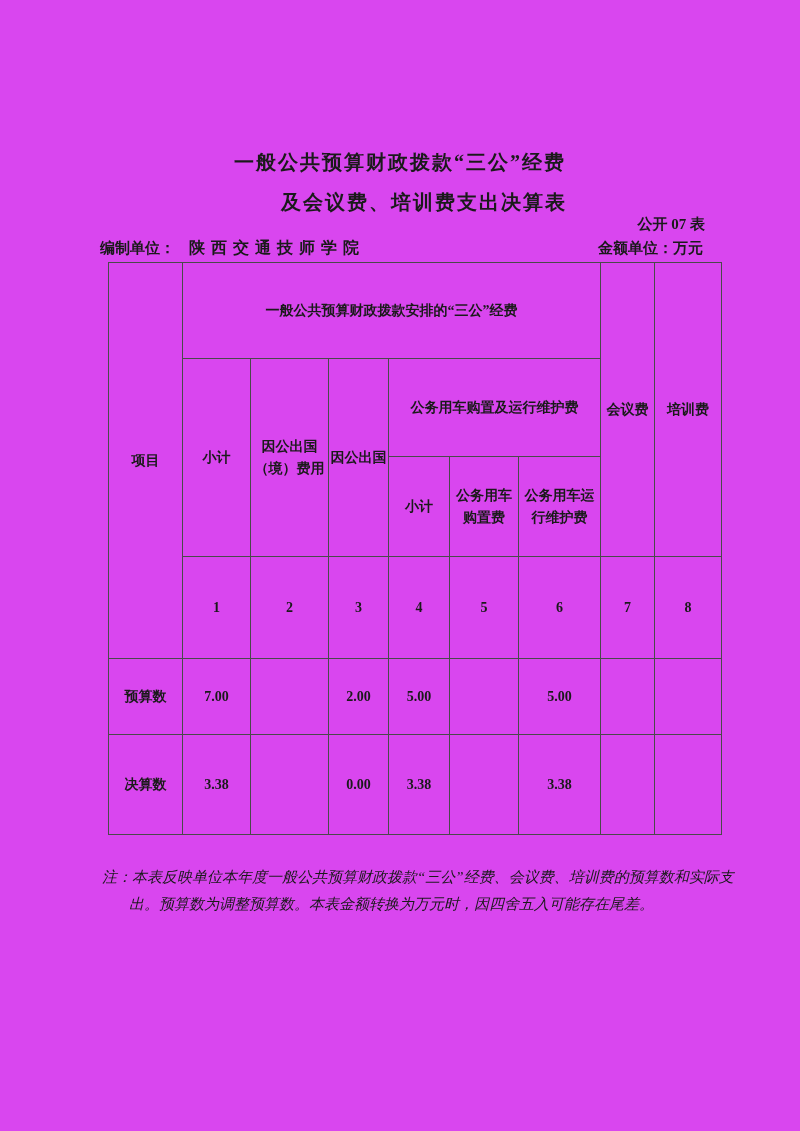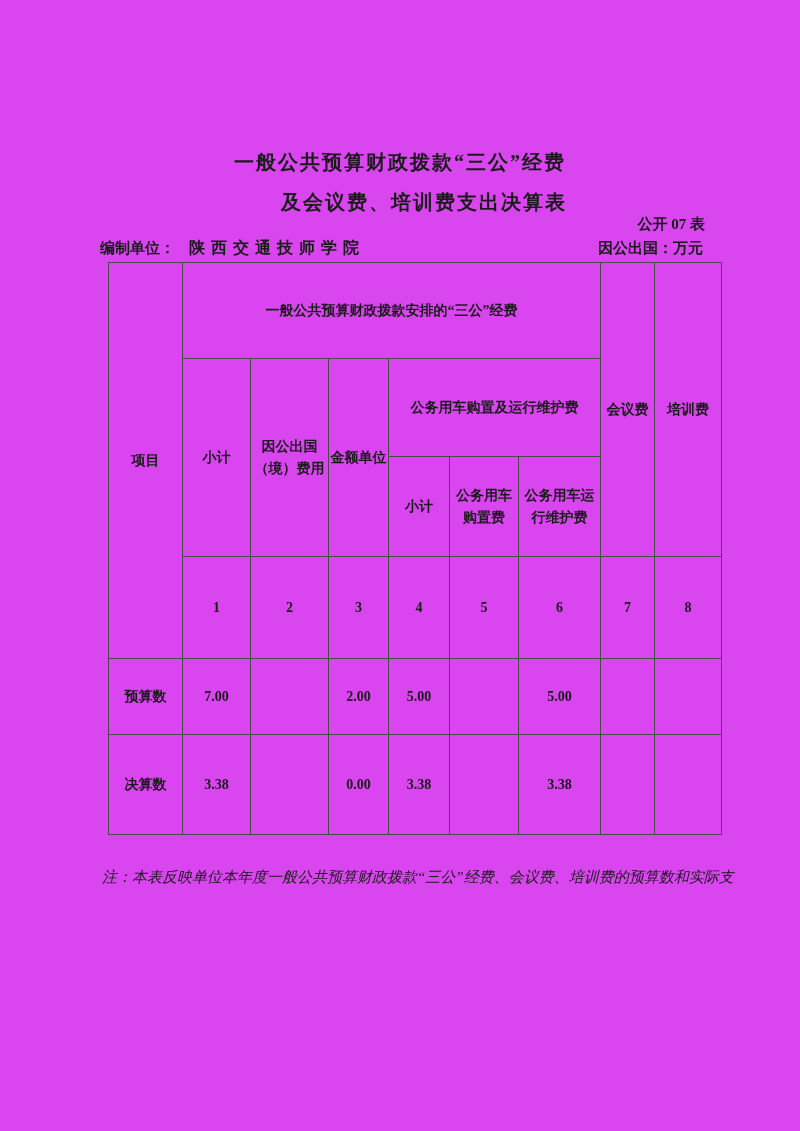--- a/index.html
+++ b/index.html
@@ -96,21 +96,21 @@
 
   <div class="title-line l1">一般公共预算财政拨款“三公”经费</div>
   <div class="title-line l2">及会议费、培训费支出决算表</div>
 
   <div class="table-number">公开 07 表</div>
 
   <div class="meta-row">
     <div>
       <span>编制单位：</span><span class="prepared-by-value">陕西交通技师学院</span>
     </div>
-    <div>因公出国：万元</div>
+    <div>金额单位：万元</div>
   </div>
 
   <table class="budget">
     <colgroup>
       <col style="width:74px">
         <col style="width:68px">
         <col style="width:78px">
       <col style="width:60px">
         <col style="width:61px">
         <col style="width:69px">
@@ -121,21 +121,21 @@
     <tbody>
       <tr class="row-a">
         <td rowspan="4" class="rowlabel">项目</td>
         <td colspan="6">一般公共预算财政拨款安排的“三公”经费</td>
         <td rowspan="3">会议费</td>
         <td rowspan="3">培训费</td>
       </tr>
       <tr class="row-b">
         <td rowspan="2">小计</td>
         <td rowspan="2">因公出国（境）费用</td>
-        <td rowspan="2">金额单位</td>
+        <td rowspan="2">因公出国</td>
         <td colspan="3">公务用车购置及运行维护费</td>
       </tr>
       <tr class="row-c">
         <td>小计</td>
         <td>公务用车购置费</td>
         <td>公务用车运行维护费</td>
       </tr>
       <tr class="row-d">
         <td class="num">1</td>
         <td class="num">2</td>
@@ -166,15 +166,16 @@
         <td class="val"></td>
         <td class="val">3.38</td>
         <td class="val"></td>
         <td class="val"></td>
       </tr>
     </tbody>
   </table>
 
   <div class="note">
     <div class="nline l1">注：本表反映单位本年度一般公共预算财政拨款“三公”经费、会议费、培训费的预算数和实际支</div>
+    <div class="nline l2">出。预算数为调整预算数。本表金额转换为万元时，因四舍五入可能存在尾差。</div>
   </div>
 
 </div>
 
 </body></html>

